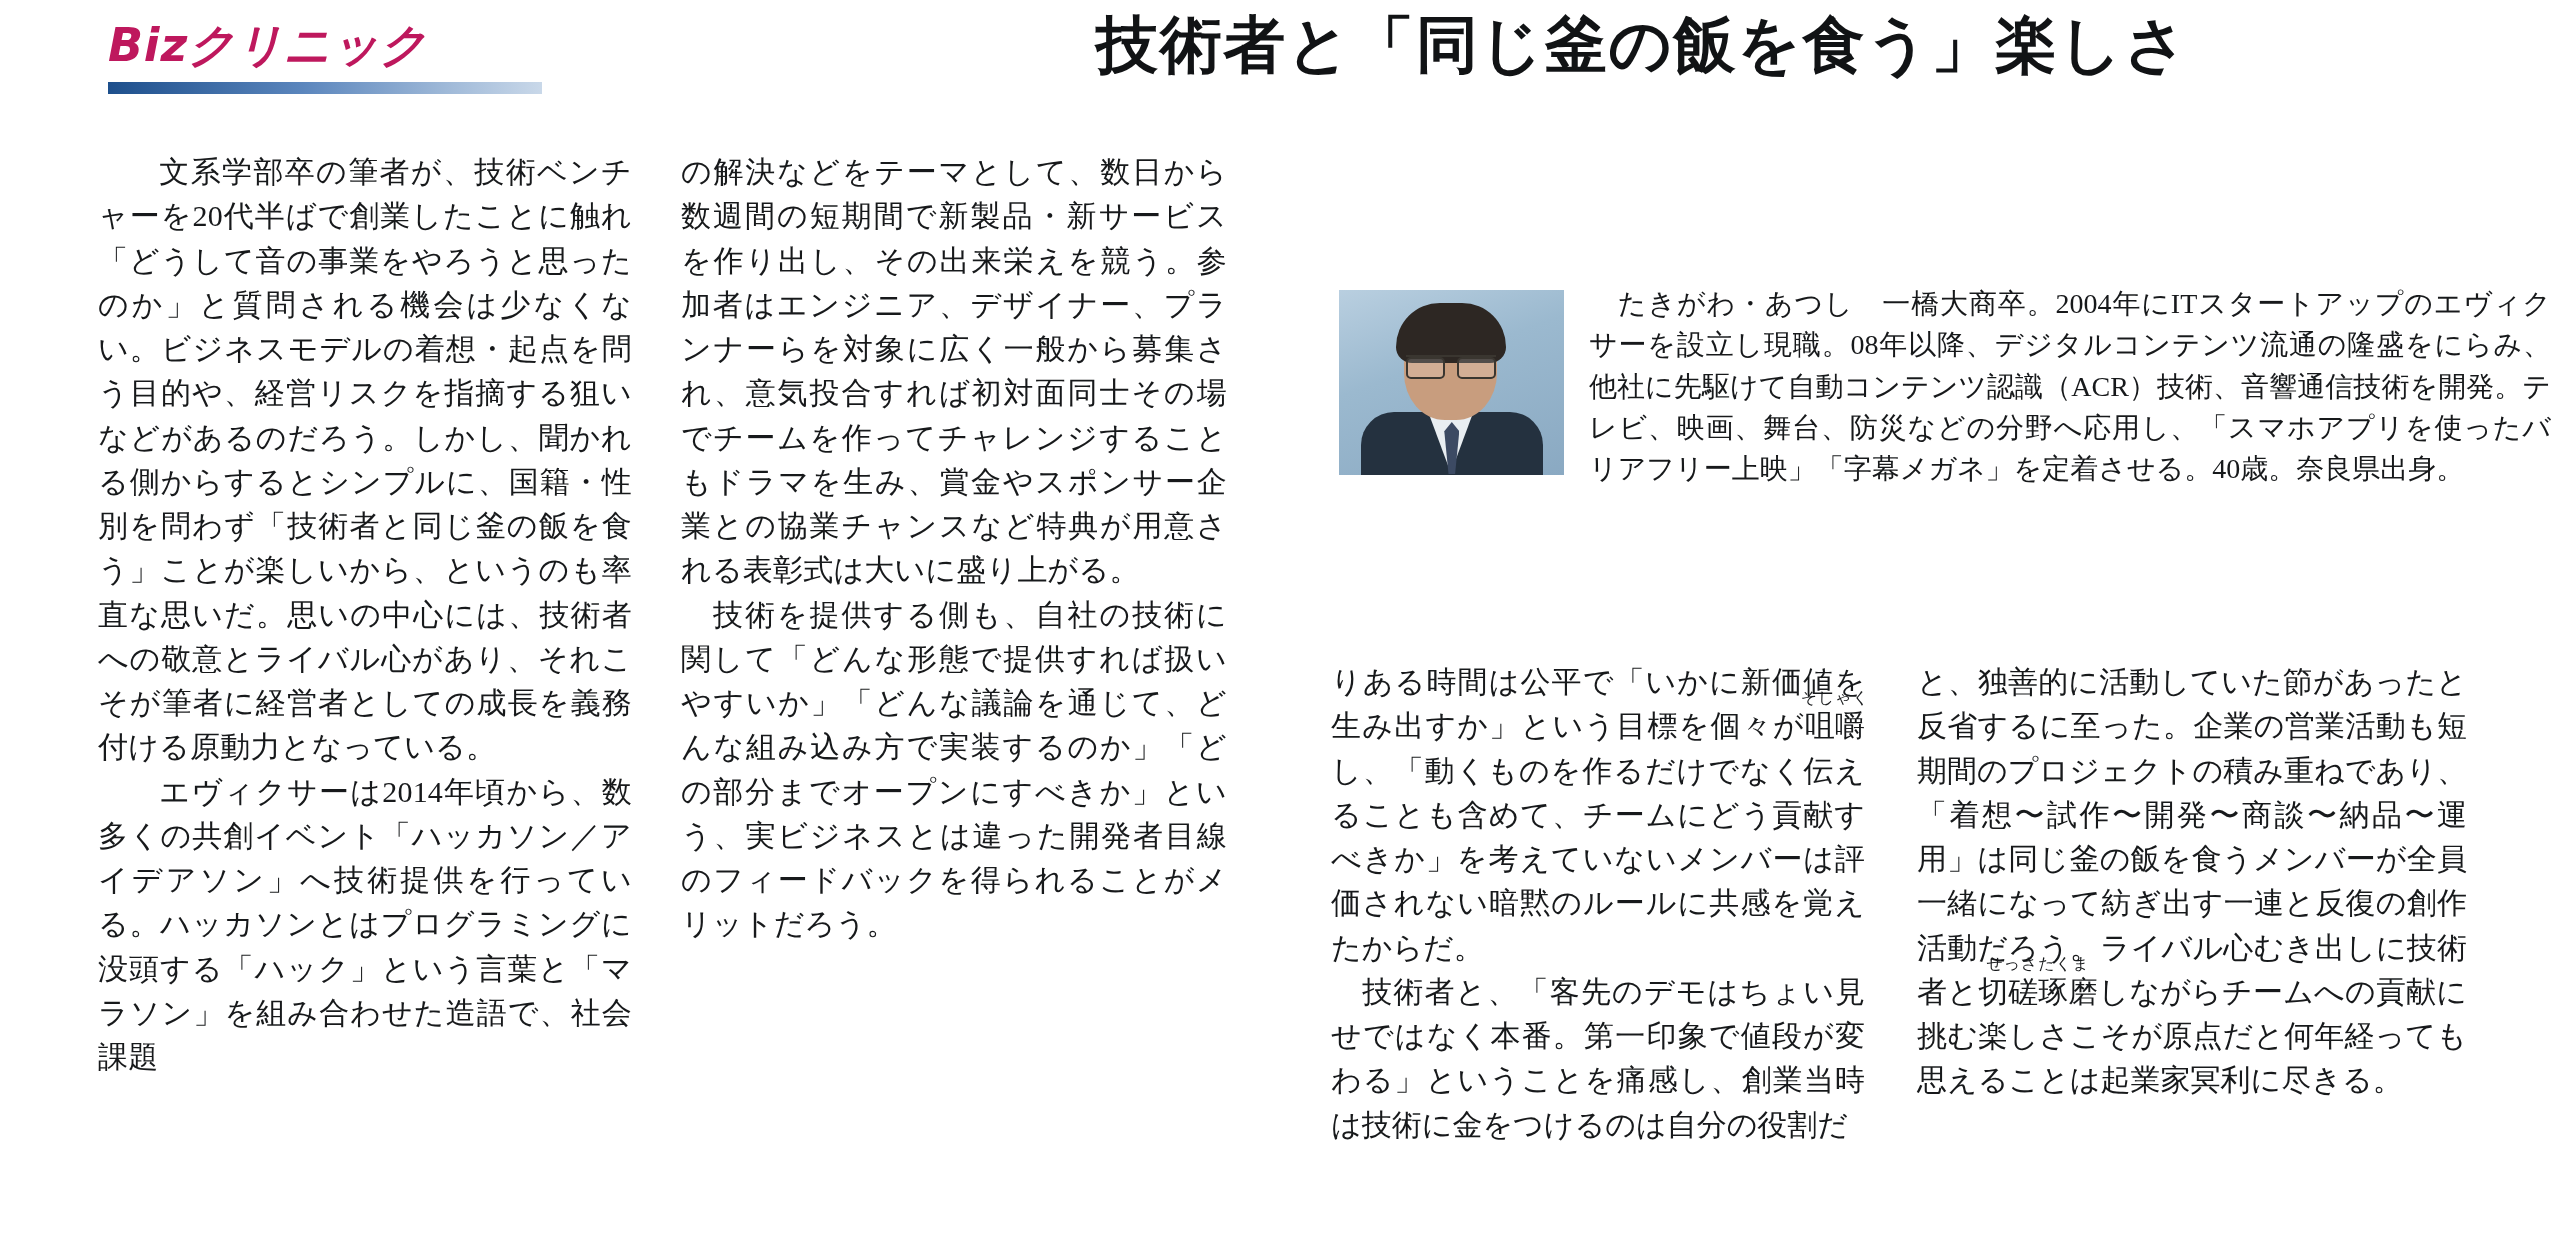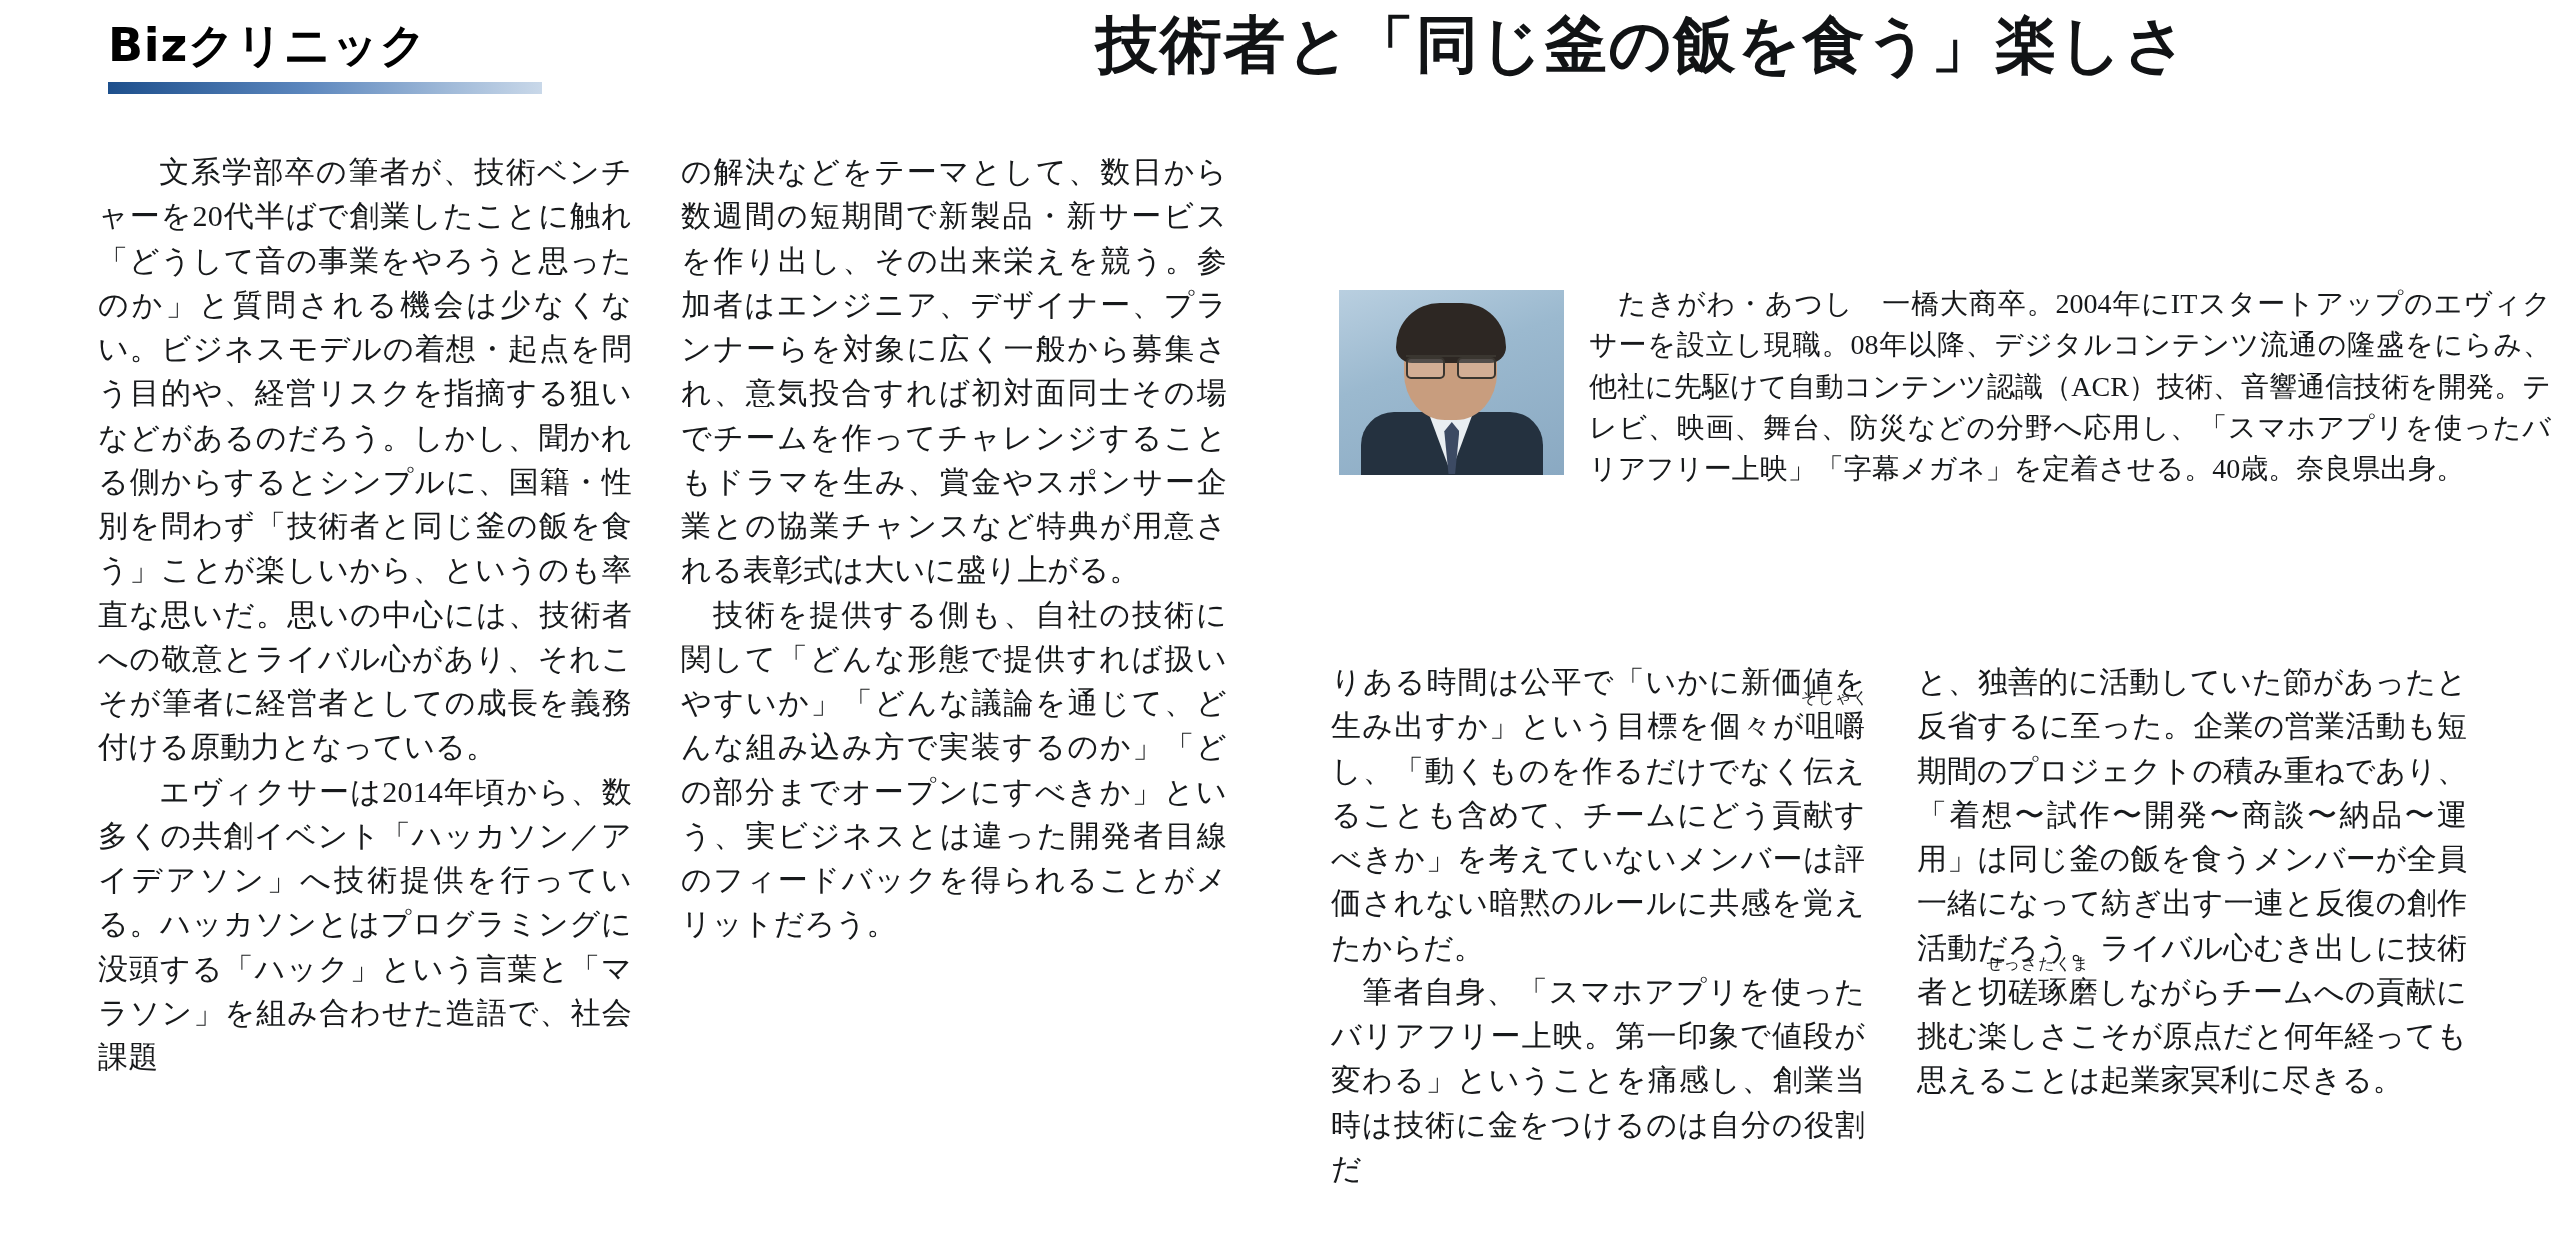--- a/index.html
+++ b/index.html
@@ -37,23 +37,24 @@
     position: absolute;
     left: 108px;
     top: 20px;
     width: 434px;
   }
   .kicker {
     font-family: "DejaVu Sans", "Liberation Sans", sans-serif;
     font-weight: bold;
     font-size: 46px;
     letter-spacing: 0.8px;
-    color: #000000;
+    color: #be185d;
     line-height: 1.1;
     white-space: nowrap;
+    font-style: italic;
   }
   .kicker-rule {
     margin-top: 11.7px;
     width: 434px;
     height: 11.7px;
     background: linear-gradient(to right, #1d4f8c 0%, #5b86bd 45%, #9fb9d8 78%, #c9d8e9 100%);
   }
 
   .headline {
     position: absolute;
@@ -276,21 +277,21 @@
         <div class="hair"></div>
         <div class="glasses"></div>
       </div>
       <div class="profile-text">
         <p>　たきがわ・あつし　一橋大商卒。2004年にITスタートアップのエヴィクサーを設立し現職。08年以降、デジタルコンテンツ流通の隆盛をにらみ、他社に先駆けて自動コンテンツ認識（ACR）技術、音響通信技術を開発。テレビ、映画、舞台、防災などの分野へ応用し、「スマホアプリを使ったバリアフリー上映」「字幕メガネ」を定着させる。40歳。奈良県出身。</p>
       </div>
     </div>
 
     <div class="col-lower" id="col3">
       <p>りある時間は公平で「いかに新価値を生み出すか」という目標を個々が<span class="ruby">咀嚼<span class="rt">そしゃく</span></span>し、「動くものを作るだけでなく伝えることも含めて、チームにどう貢献すべきか」を考えていないメンバーは評価されない暗黙のルールに共感を覚えたからだ。</p>
-      <p>　筆者自身、「スマホアプリを使ったバリアフリー上映。第一印象で値段が変わる」ということを痛感し、創業当時は技術に金をつけるのは自分の役割だ</p>
+      <p>　技術者と、「客先のデモはちょい見せではなく本番。第一印象で値段が変わる」ということを痛感し、創業当時は技術に金をつけるのは自分の役割だ</p>
     </div>
 
     <div class="col-lower" id="col4">
       <p>と、独善的に活動していた節があったと反省するに至った。企業の営業活動も短期間のプロジェクトの積み重ねであり、「着想〜試作〜開発〜商談〜納品〜運用」は同じ釜の飯を食うメンバーが全員一緒になって紡ぎ出す一連と反復の創作活動だろう。ライバル心むき出しに技術者と<span class="ruby">切磋琢磨<span class="rt">せっさたくま</span></span>しながらチームへの貢献に挑む楽しさこそが原点だと何年経っても思えることは起業家冥利に尽きる。</p>
     </div>
 
   </div>
 </div>
 
 

